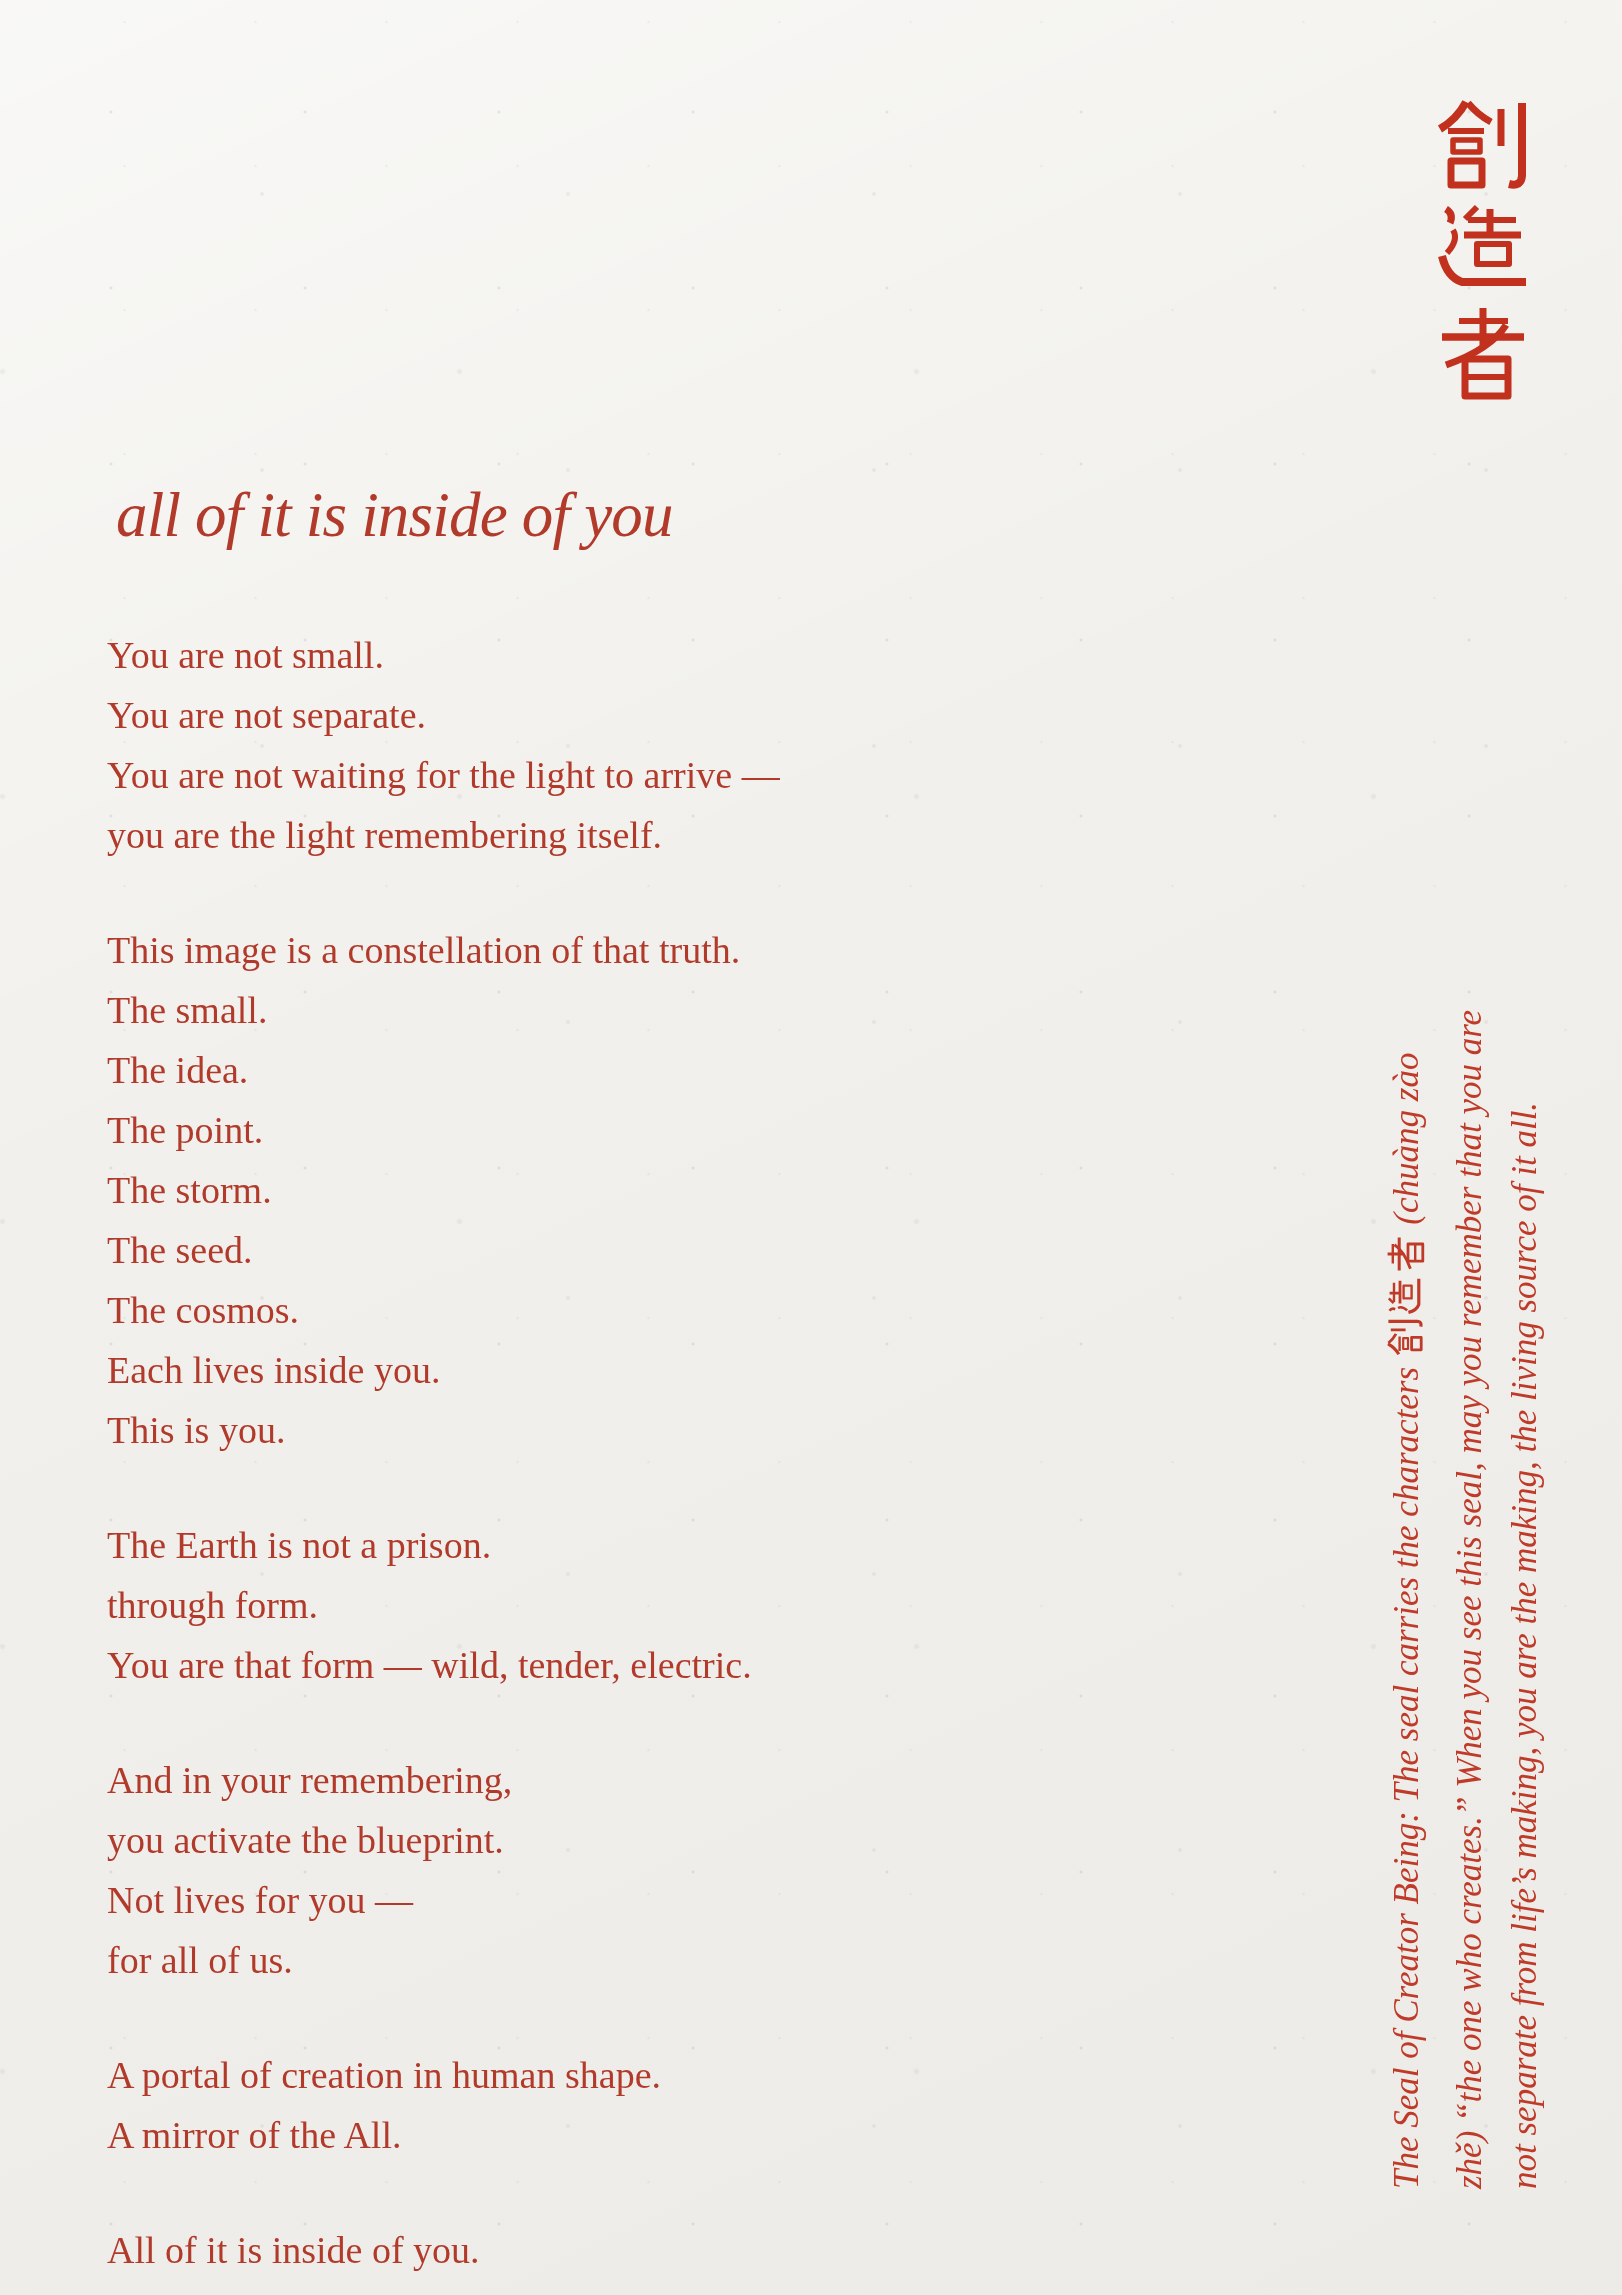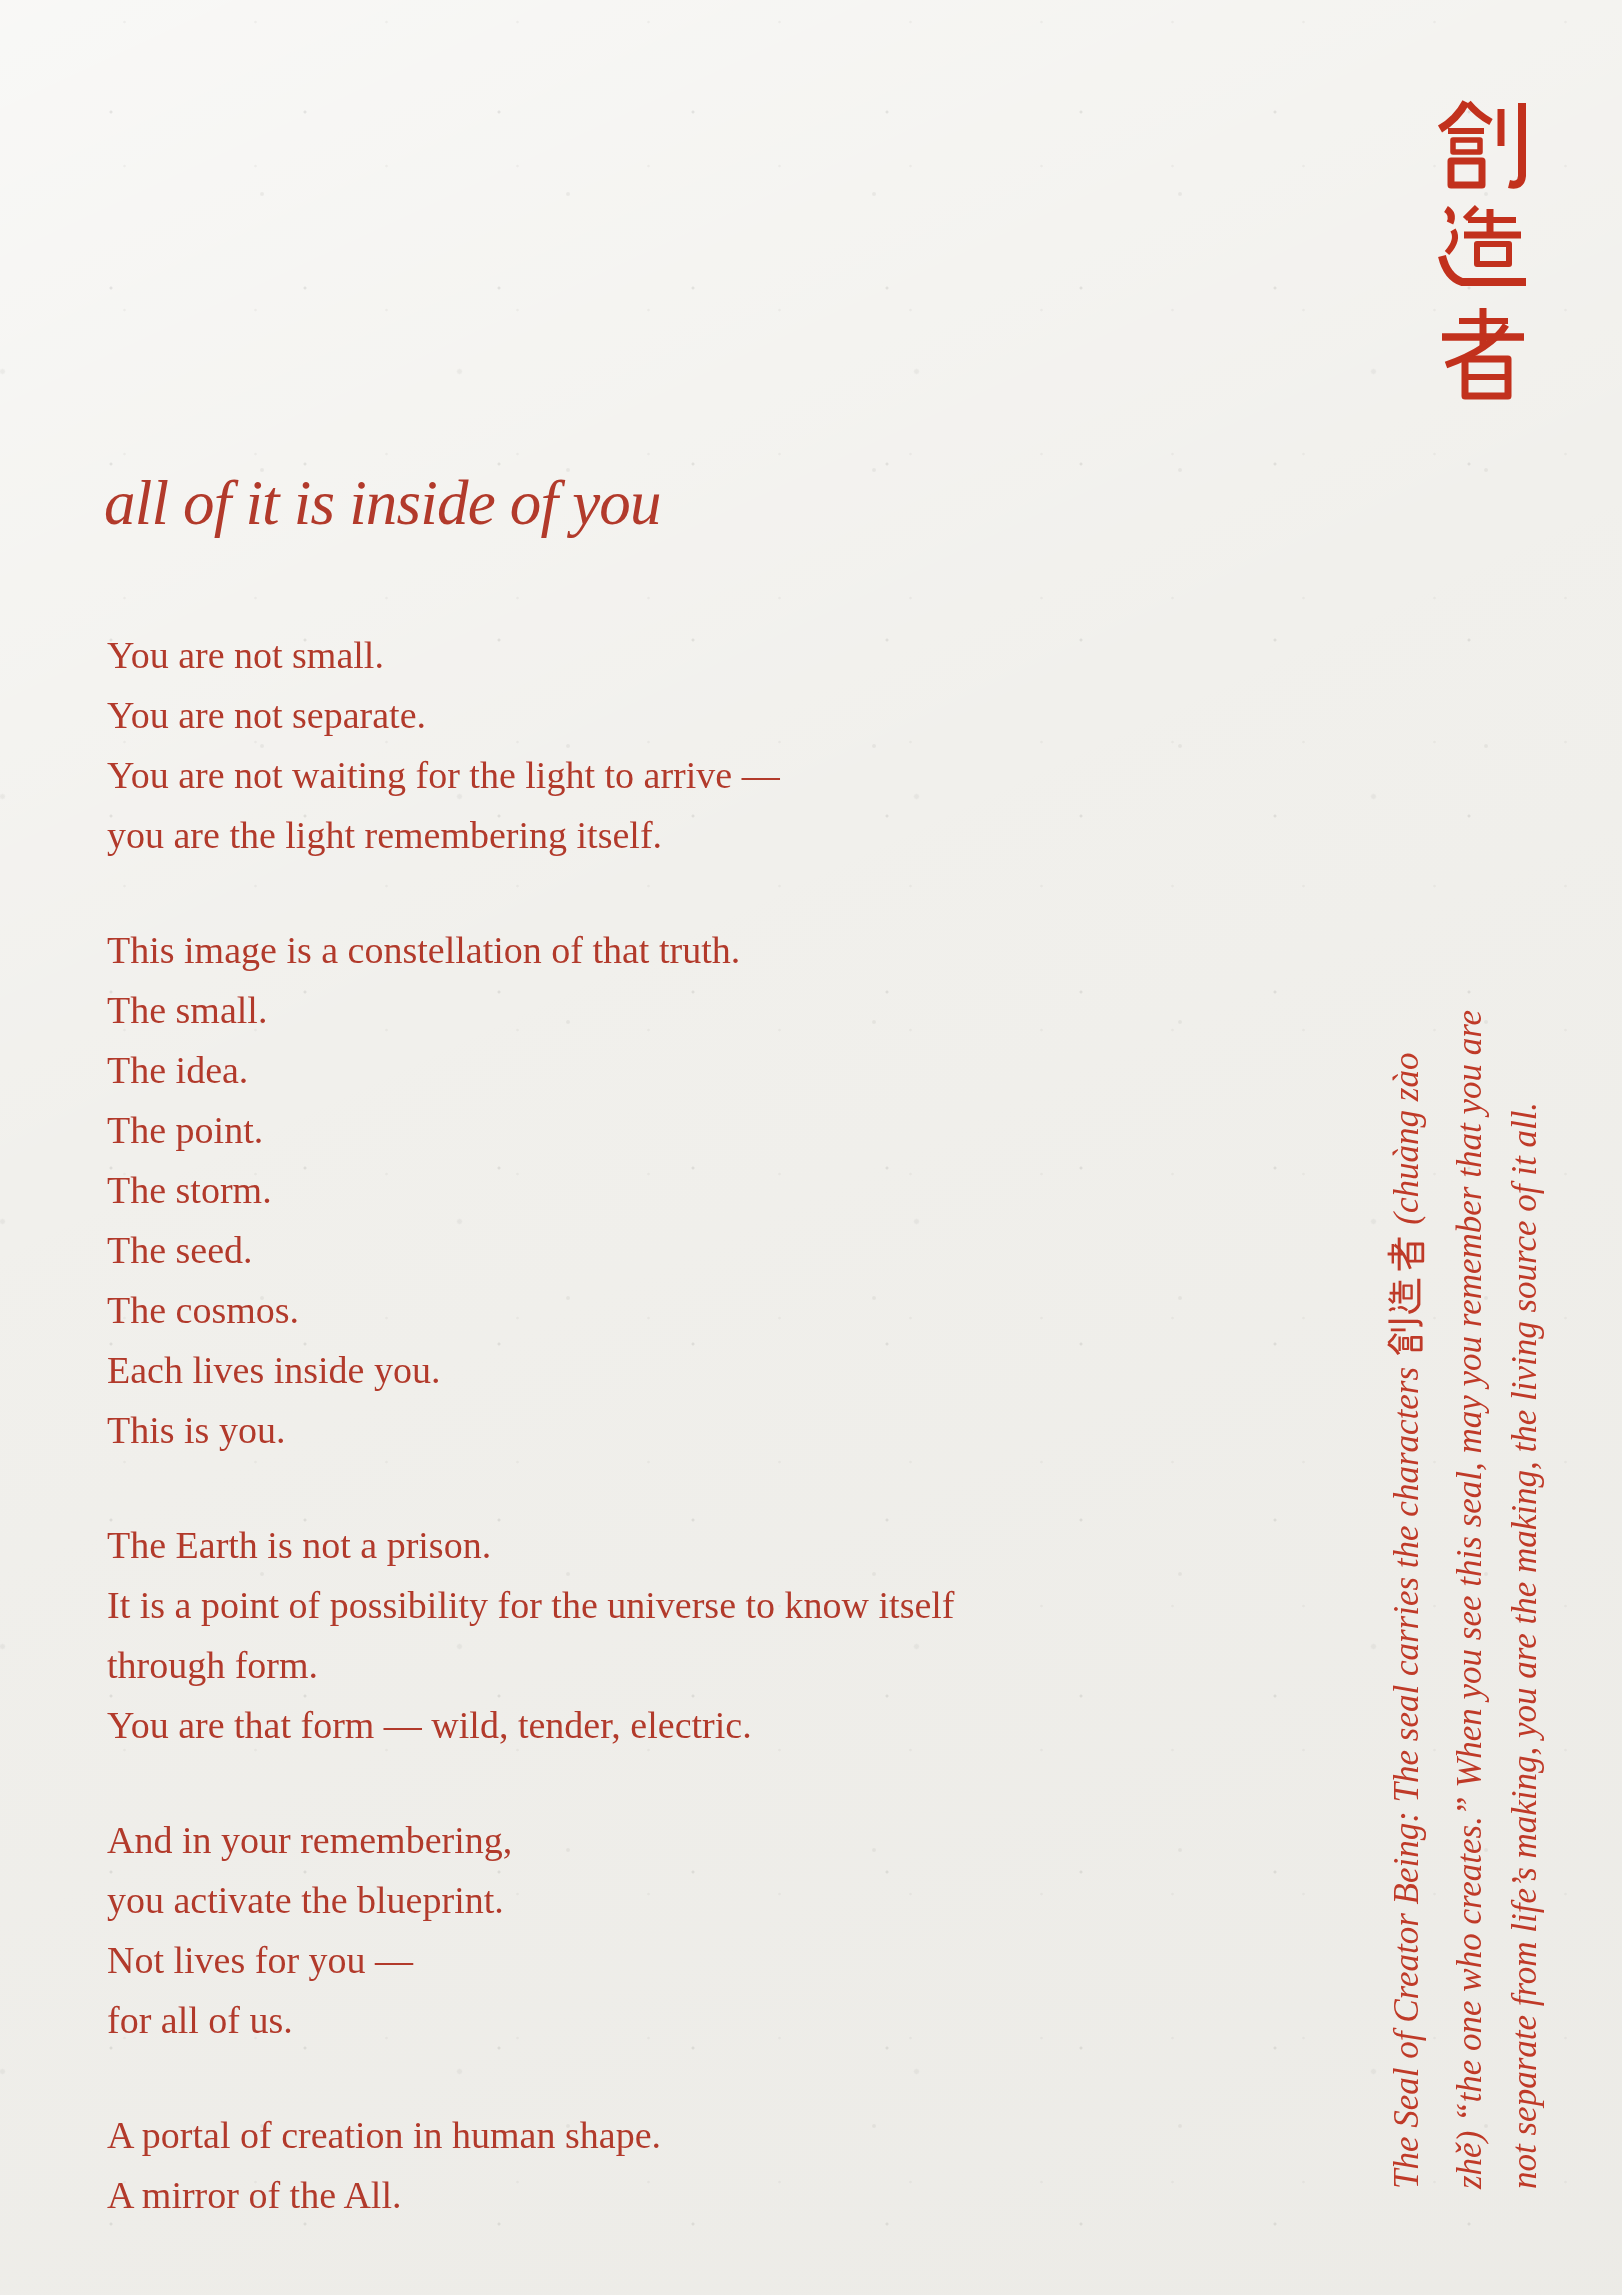--- a/index.html
+++ b/index.html
@@ -24,21 +24,21 @@
   .seal{
     position:absolute; top:97px; right:90px;
     display:flex; flex-direction:column; gap:3.3px;
     color:#c2311d;
   }
   .seal-glyph{width:100px;height:100px;display:block;}
 
   
   .title{
     position:absolute; left:104px; top:467px;
-    margin:0;
+    margin:12px;
     font-size:63px; font-weight:400; font-style:italic;
     letter-spacing:-0.8px;
     color:#b23a2b;
     white-space:nowrap;
   }
 
   
   .poem{
     position:absolute; left:107px; top:621px; width:1185px;
     font-size:38px; line-height:52px;
@@ -131,21 +131,20 @@
         <span class="poem-line">The idea.</span>
         <span class="poem-line">The point.</span>
         <span class="poem-line">The storm.</span>
         <span class="poem-line">The seed.</span>
         <span class="poem-line">The cosmos.</span>
         <span class="poem-line">Each lives inside you.</span>
         <span class="poem-line">This is you.</span>
       </p>
       <p>
         <span class="poem-line">The Earth is not a prison.</span>
-        <span class="poem-line">It is a point of possibility for the universe to know itself</span>
         <span class="poem-line">through form.</span>
         <span class="poem-line">You are that form — wild, tender, electric.</span>
       </p>
       <p>
         <span class="poem-line">And in your remembering,</span>
         <span class="poem-line">you activate the blueprint.</span>
         <span class="poem-line">Not lives for you —</span>
         <span class="poem-line">for all of us.</span>
       </p>
       <p>

